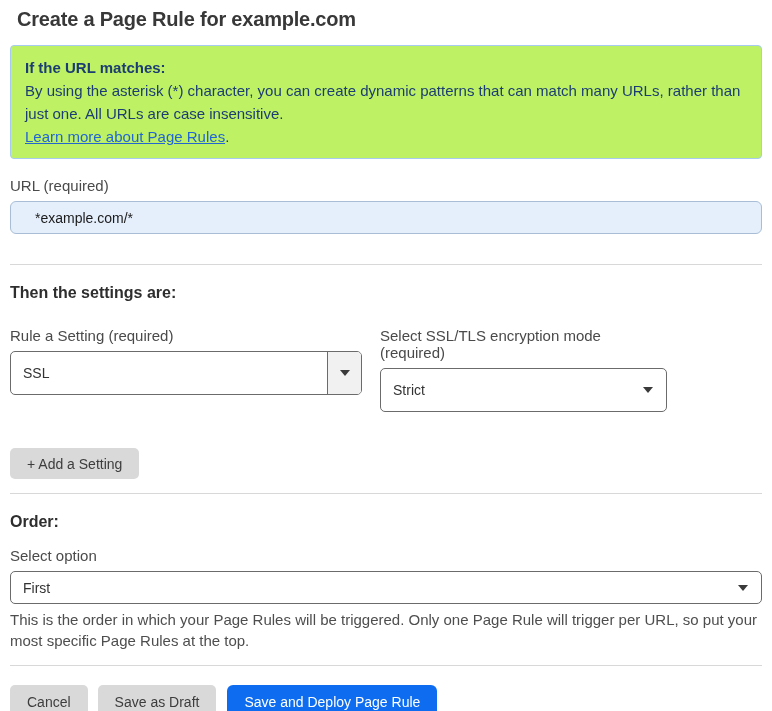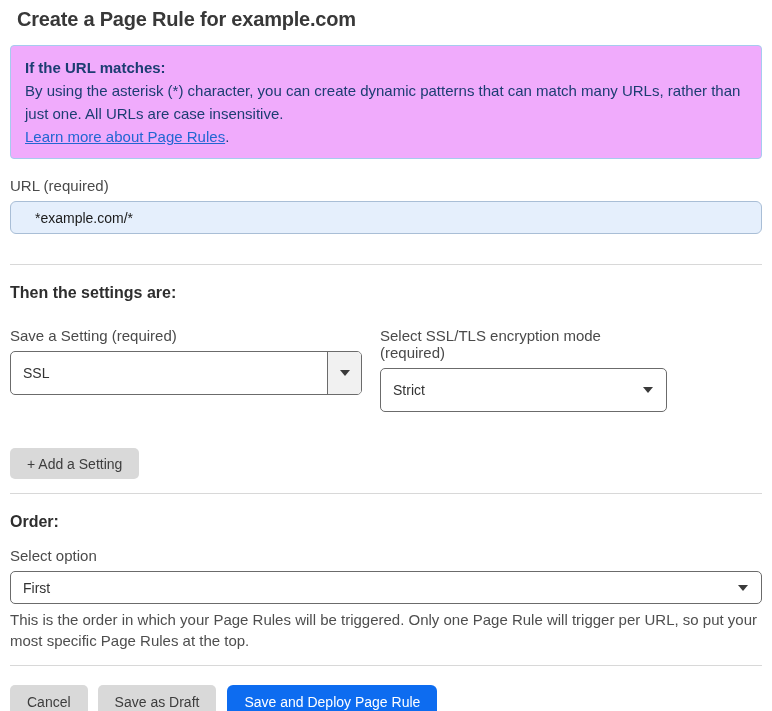--- a/index.html
+++ b/index.html
@@ -14,21 +14,21 @@
 
   h1.page-title {
     font-size: 20px; font-weight: 700; color: #383838;
     letter-spacing: -0.2px;
     margin-bottom: 14px;
     margin-left: 7px;
   }
 
   
   .info-box {
-    background: #f0abfc;
+    background: #bef264;
     border: 1px solid #a6cbee;
     border-radius: 4px;
     padding: 10px 14px;
     color: #1c3d72;
     font-size: 15px;
     line-height: 23px;
   }
   .info-heading { font-weight: 700; }
   .info-link {
     color: #2266d2;
@@ -158,21 +158,21 @@
 
   <label class="field-label url-label">URL (required)</label>
   <input type="text" class="url-input" value="*example.com/*" style="">
 
   <hr class="divider">
 
   <h2 class="section-heading">Then the settings are:</h2>
 
   <div class="settings-row">
     <div class="setting-col-1">
-      <label class="field-label">Save a Setting (required)</label>
+      <label class="field-label">Rule a Setting (required)</label>
       <div class="select">
         <span class="select-value">SSL</span>
         <span class="arrow-cell">
             <span class="caret"></span>
           </span>
       </div>
     </div>
     <div class="setting-col-2">
       <label class="field-label">Select SSL/TLS encryption mode (required)</label>
       <div class="select">

